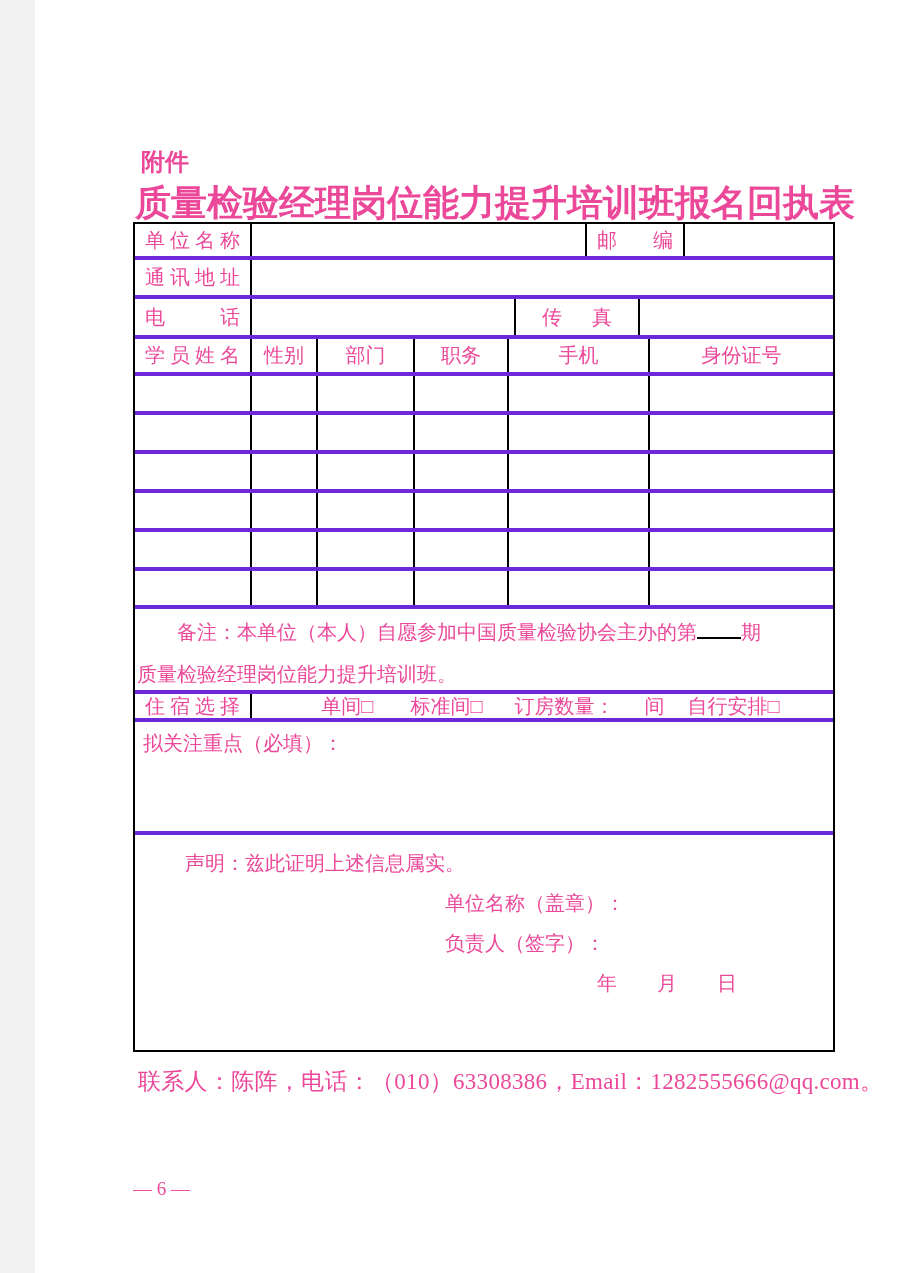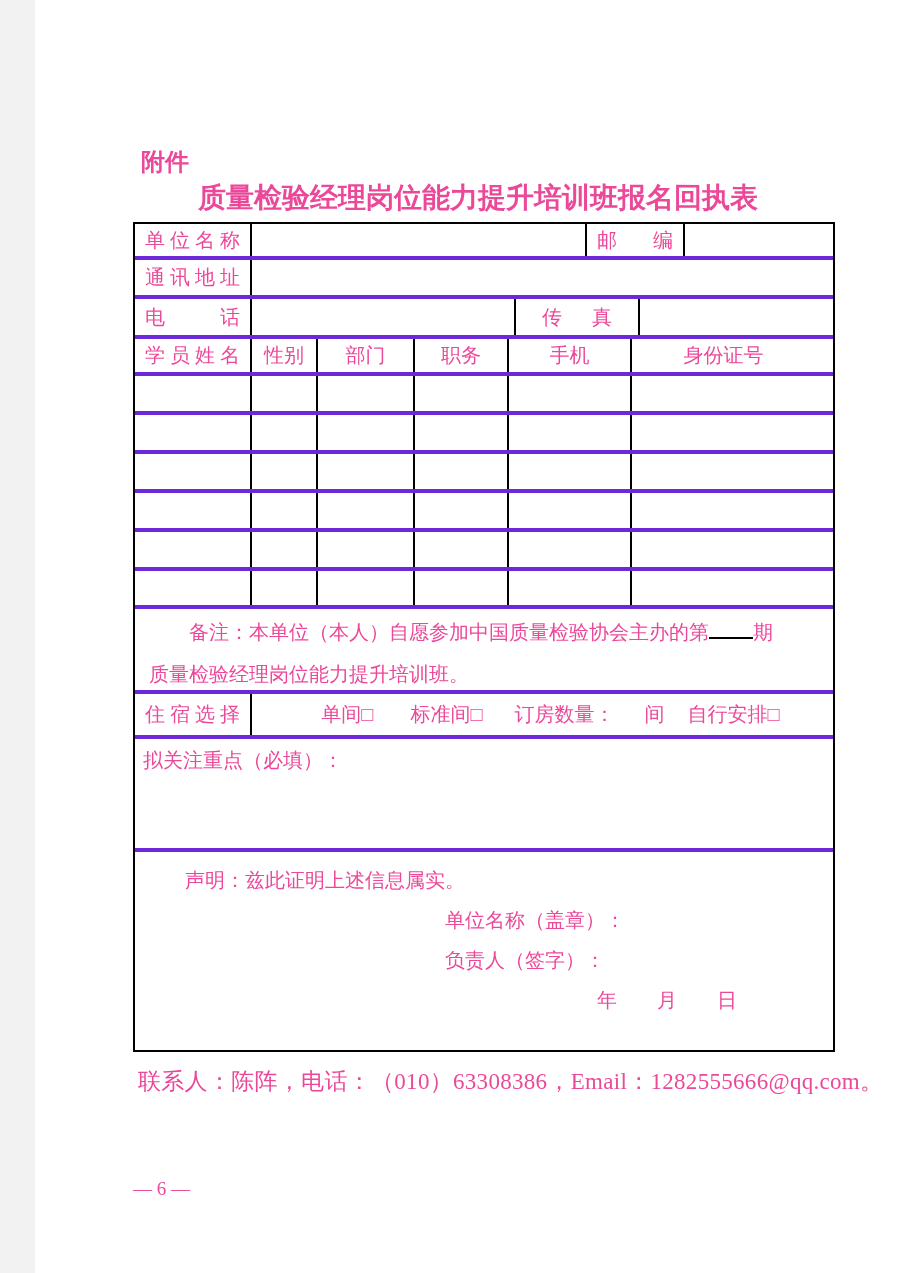--- a/index.html
+++ b/index.html
@@ -6,43 +6,43 @@
   html,body { background:#f2f2f2; }
   .page {
     position:relative; width:900px; height:1273px; background:#ffffff;
     font-family:"Liberation Serif", serif; color:#ec4899; overflow:hidden;margin-left:35px;
   }
   .attachment {
     position:absolute; left:106px; top:146px;
     font-size:24px; font-weight:bold; font-family:"Liberation Sans", sans-serif;
   }
   .form-title {
-    position:absolute; left:92px; top:179px; width:702px;
-    text-align:center; font-size:28px; font-weight:bold; white-space:nowrap;
+    position:absolute; left:100px; top:179px; width:702px;
+    text-align:center; font-size:36px; font-weight:bold; white-space:nowrap;
   }
   .form-table {
     position:absolute; left:98px; top:222px; width:702px; height:830px;
     border:2px solid #000; display:flex; flex-direction:column; font-size:20px;
   }
   .row { display:flex; border-bottom:4px solid #6d28d9; flex-shrink:0; }
   .row:last-child { border-bottom:none; }
   .cell { border-right:2px solid #000; display:flex; align-items:center; justify-content:center; flex-shrink:0; overflow:hidden; }
   .cell:last-child { border-right:none; }
   .jlabel { width:100%; padding:0 10px; text-align:justify; text-align-last:justify; }
   .jlabel-wide { width:100%; padding:0 26px; text-align:justify; text-align-last:justify; }
   
   .h36{height:36px}.h37{height:37px}.h38{height:38px}.h39{height:39px}.h40{height:40px}
-  .h45{height:45px}.h85{height:85px}.h113{height:113px}.h159{height:159px}
+  .h45{height:28px}.h85{height:85px}.h113{height:113px}.h159{height:159px}
   
   .w117{width:117px}.w335{width:335px}.w98{width:98px}.w148{width:148px}
   .w581{width:581px}.w264{width:264px}.w124{width:124px}.w193{width:193px}
-  .w66{width:66px}.w97{width:97px}.w94{width:94px}.w141{width:123px}.w183{width:183px}
+  .w66{width:66px}.w97{width:97px}.w94{width:94px}.w141{width:141px}.w183{width:183px}
   
   .block-cell { display:block; }
-  .remark-cell { padding:2px 10px 0 14px; }
+  .remark-cell { padding:2px 10px 0 2px; }
   .remark-line1 { text-indent:2em; line-height:42px; white-space:nowrap; }
   .remark-line2 { line-height:42px; }
   .blank-underline { display:inline-block; width:44px; height:0.95em; border-bottom:2px solid #000; }
   .lodging-content { justify-content:center; padding-left:16px; }
   .lodging-opt { display:inline-block; white-space:nowrap; }
   .ml0{margin-left:0}.ml37{margin-left:37px}.ml32{margin-left:32px}.ml30{margin-left:30px}.ml23{margin-left:23px}
   .focus-cell { padding:8px 8px; }
   .decl-cell { padding-top:8px; line-height:40px; }
   .decl-line1 { text-indent:2em; padding-left:10px; }
   .decl-indent { padding-left:310px; }

